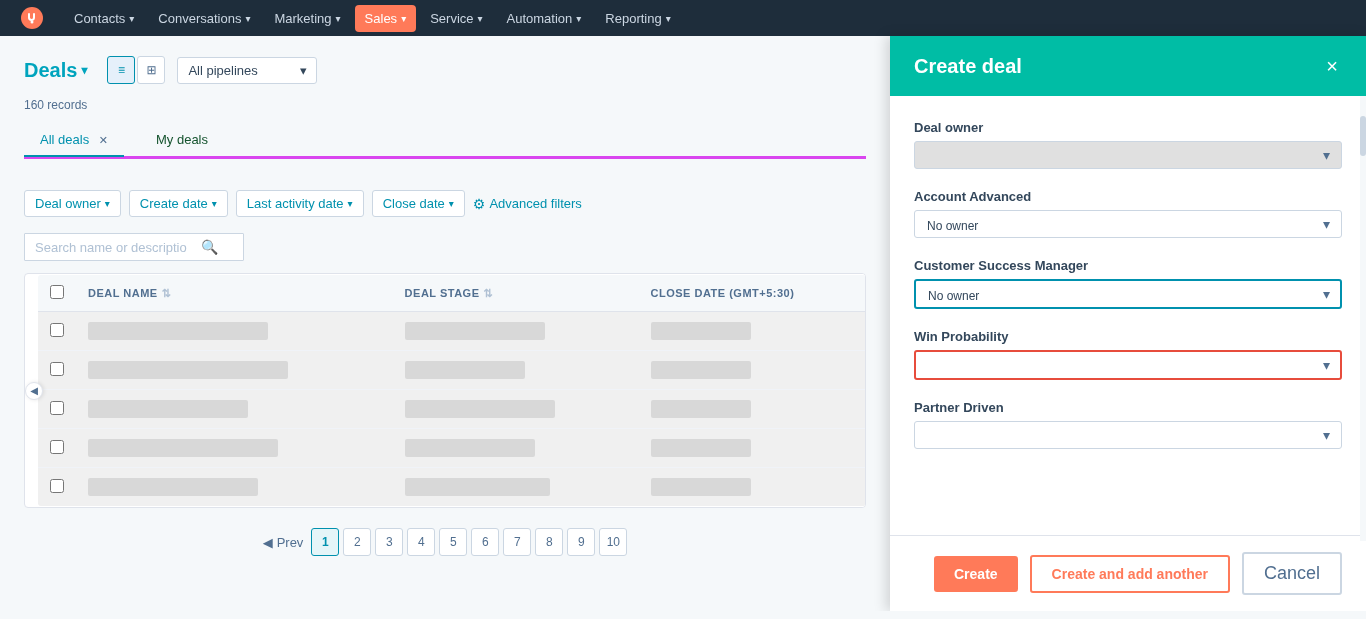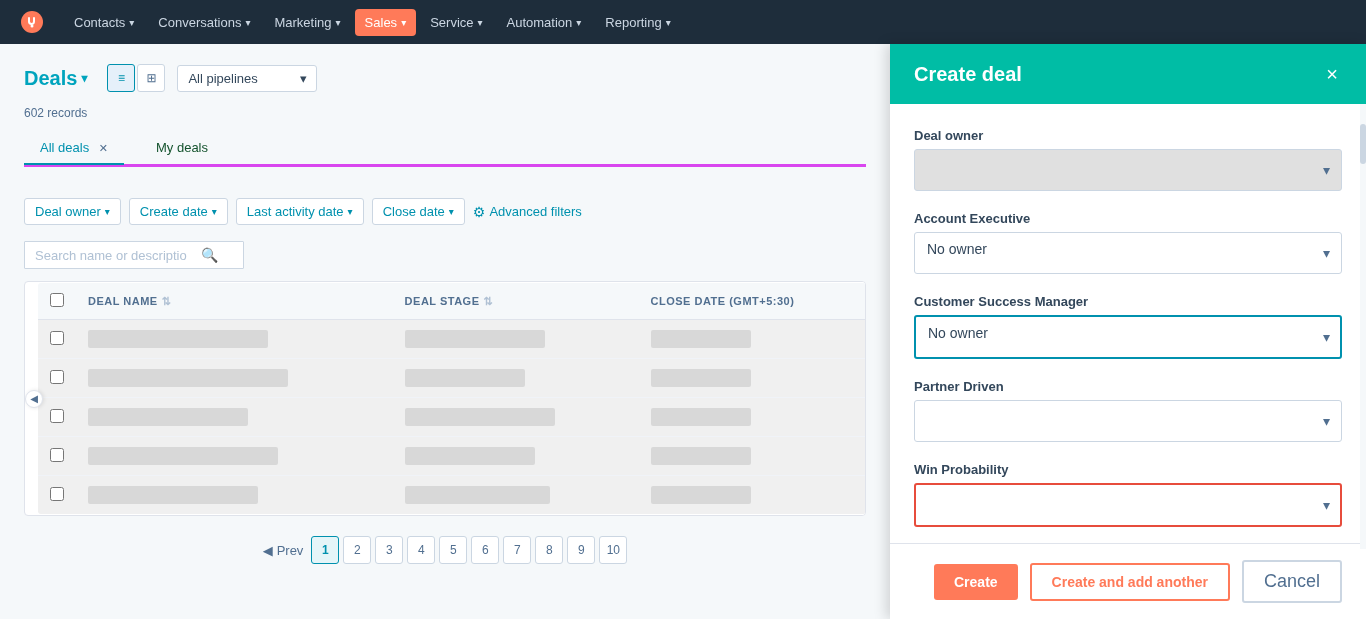--- a/index.html
+++ b/index.html
@@ -1,21 +1,21 @@
 <!DOCTYPE html>
 <html><head>
   <meta charset="utf-8">
   <style>
     * { box-sizing: border-box; margin: 0; padding: 0; }
     body { font-family: -apple-system, BlinkMacSystemFont, 'Segoe UI', Helvetica, Arial, sans-serif; font-size: 14px; background: #f5f8fa; overflow: hidden; }
 
     
     .top-nav {
       background: #1e2d3b;
-      height: 44px;
+      height: 36px;
       display: flex;
       align-items: center;
       padding: 8px 16px;
       gap: 4px;
     }
     .nav-logo {
       width: 32px;
       height: 32px;
       margin-right: 12px;
       display: flex;
@@ -316,22 +316,22 @@
       font-size: 13px;
       font-weight: 600;
       color: #33475b;
       margin-bottom: 6px;
       display: block;
     }
     .form-select {
       width: 100%;
       border: 1px solid #cbd6e2;
       border-radius: 3px;
-      padding: 8px 36px 16px 12px;
-      font-size: 14px;
+      padding: 8px 36px 4px 12px;
+      font-size: 12px;
       color: #33475b;
       background: white;
       appearance: none;
       cursor: pointer;
       position: relative;
     }
     .select-wrapper {
       position: relative;
     }
     .select-wrapper::after {
@@ -494,21 +494,21 @@
       <div class="view-toggle">
         <div class="view-btn active">≡</div>
         <div class="view-btn">⊞</div>
       </div>
       <div class="pipeline-select">
         <span>All pipelines</span>
         <span>▾</span>
       </div>
     </div>
     <div style="margin-bottom:12px;">
-      <span style="font-size:12px;color:#516f90;">602 records</span>
+      <span style="font-size:12px;color:#516f90;">160 records</span>
     </div>
 
     <div class="search-tabs">
       <div class="search-tab active">
         <span>All deals</span>
         <span class="search-tab-close">✕</span>
       </div>
       <div class="search-tab">
         <span>My deals</span>
       </div>
@@ -687,55 +687,55 @@
       <div class="form-group">
         <label class="form-label">Deal owner</label>
         <div class="select-wrapper">
           <select class="form-select deal-owner-select">
             <option value=""></option>
           </select>
         </div>
       </div>
 
       <div class="form-group">
-        <label class="form-label">Account Executive</label>
+        <label class="form-label">Account Advanced</label>
         <div class="select-wrapper">
           <select class="form-select">
             <option value="no-owner">No owner</option>
           </select>
         </div>
       </div>
 
       <div class="form-group">
         <label class="form-label">Customer Success Manager</label>
         <div class="select-wrapper focused">
           <select class="form-select" style="border-color:#0091ae;border-width:2px;">
             <option value="no-owner">No owner</option>
           </select>
         </div>
       </div>
 
       <div class="form-group">
+        <label class="form-label">Win Probability</label>
+        <div class="select-wrapper error">
+          <select class="form-select" style="border-color:#e74c3c;border-width:2px;">
+            <option value=""></option>
+          </select>
+        </div>
+      </div>
+
+      <div class="form-group">
         <label class="form-label">Partner Driven</label>
         <div class="select-wrapper">
           <select class="form-select">
             <option value=""></option>
           </select>
         </div>
       </div>
 
-      <div class="form-group">
-        <label class="form-label">Win Probability</label>
-        <div class="select-wrapper error">
-          <select class="form-select" style="border-color:#e74c3c;border-width:2px;">
-            <option value=""></option>
-          </select>
-        </div>
-      </div>
-
     </div>
 
     <div class="panel-footer">
       <button class="btn-create">Create</button>
       <button class="btn-create-another">Create and add another</button>
       <button class="btn-cancel">Cancel</button>
     </div>
 
   </div>
 

